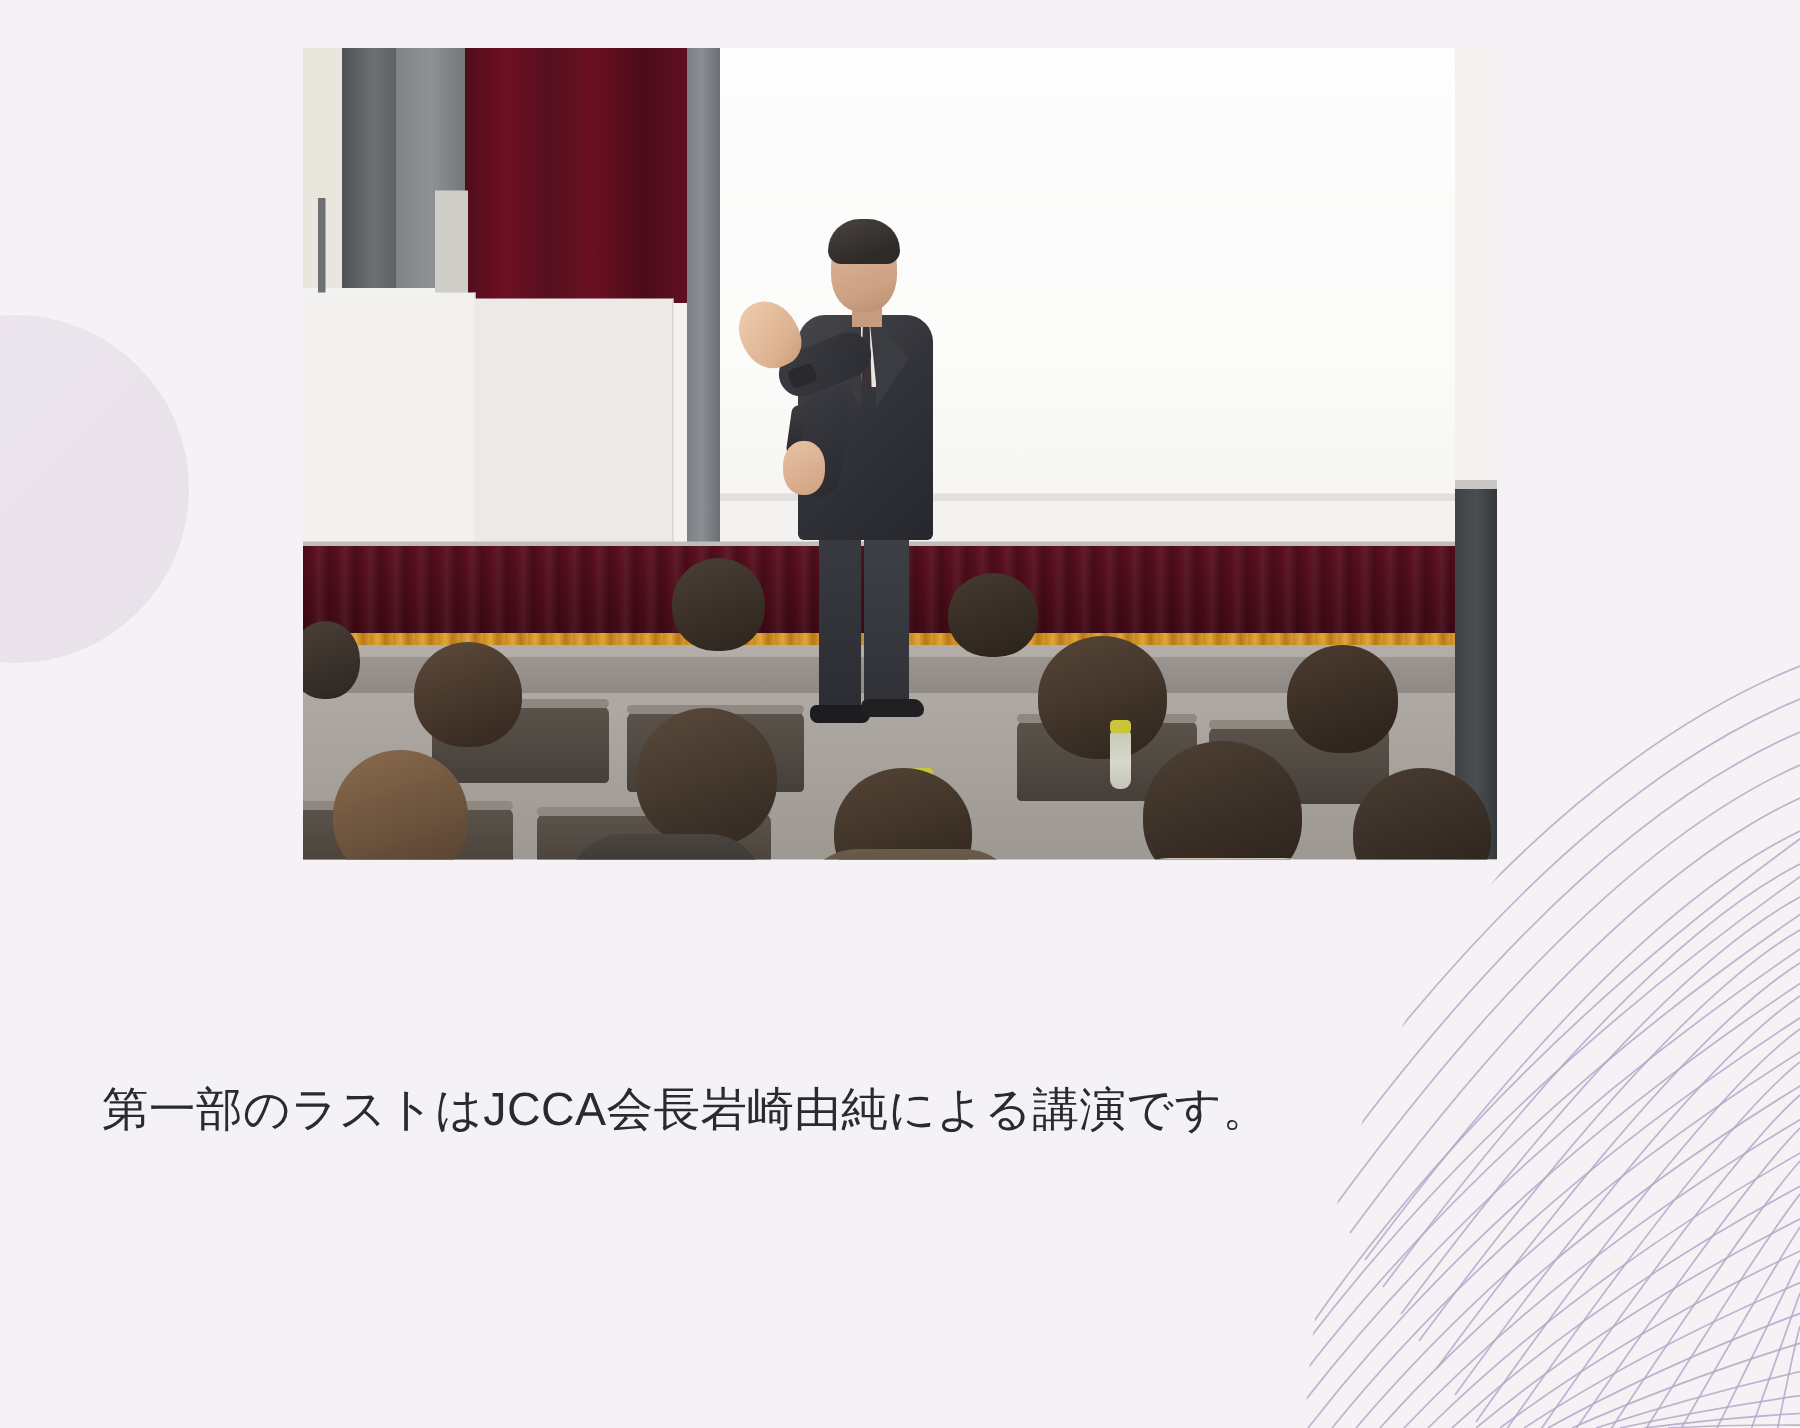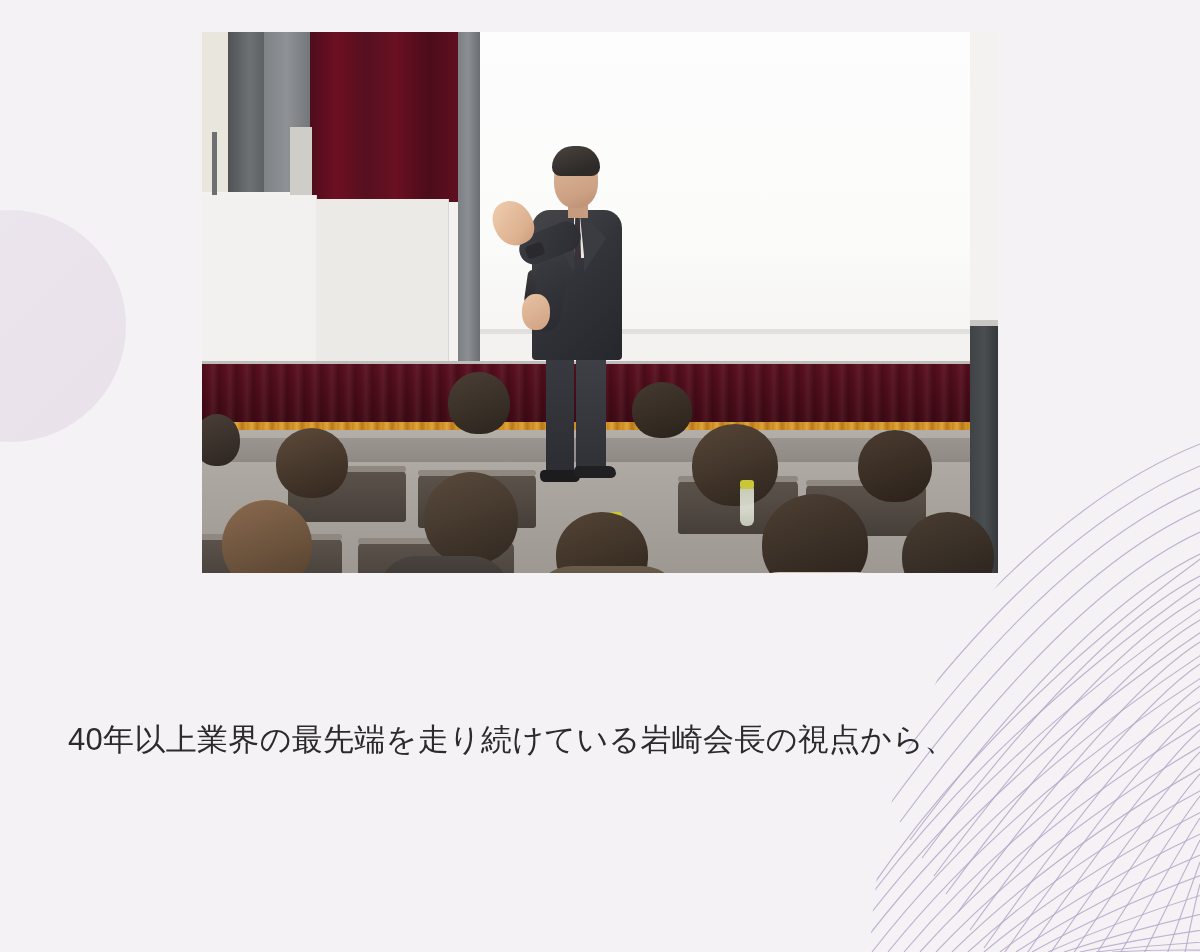--- a/index.html
+++ b/index.html
@@ -463,19 +463,19 @@
         <path d="M330,364 Q302,400 204,558"></path>
         <path d="M330,386 Q308,420 228,560"></path>
         <path d="M330,408 Q314,440 254,562"></path>
         <path d="M330,430 Q320,458 282,564"></path>
         <path d="M330,452 Q324,474 306,566"></path>
       </g>
     </svg>
   </div>
 
   <div class="caption">
-    <p>40年以上業界の最先端を走り続けている岩崎会長の視点から、</p>
+    <p>第一部のラストはJCCA会長岩崎由純による講演です。</p>
     
     
     
   </div>
 
 </div>
 
 </body></html>

